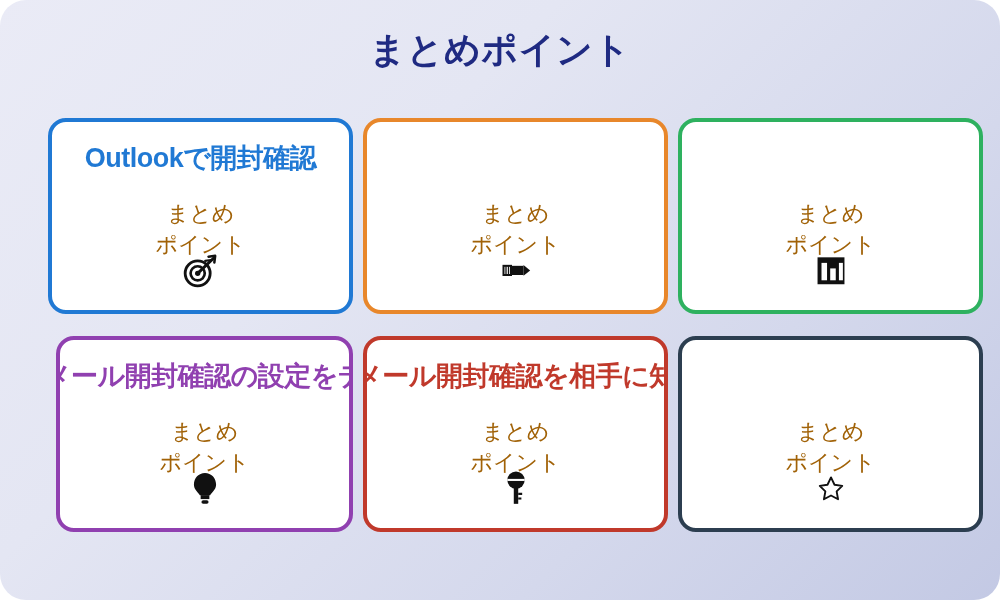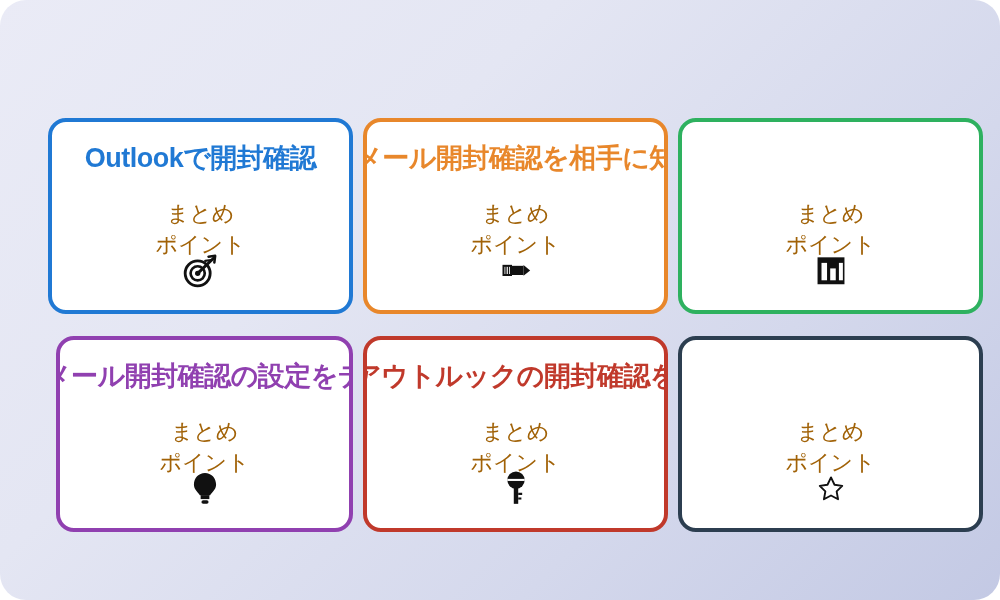--- a/index.html
+++ b/index.html
@@ -108,41 +108,41 @@
   .card.c5 { border-color: #c0392b; }
   .card.c5 .card-title { color: #c0392b; }
   .card.c6 { border-color: #2c3e50; }
   .card.c6 .card-title { color: #2c3e50; }
 </style>
 </head>
 <body>
 
 <div id="slide">
 
+  <div id="slide-title">まとめポイント</div>
 
   <div id="card-grid">
 
     <div class="card c1">
       <div class="card-title">Outlookで開封確認</div>
       <div class="card-sub">まとめ
 ポイント</div>
       <div class="card-icon">
         <svg viewBox="0 0 48 48" width="40" height="40" aria-hidden="true">
           <circle cx="20" cy="28" r="15" fill="none" stroke="#111" stroke-width="3.4"></circle>
           <circle cx="20" cy="28" r="8.5" fill="none" stroke="#111" stroke-width="3.2"></circle>
           <circle cx="20" cy="28" r="3.2" fill="#111"></circle>
           <path d="M20 28 L40 9" stroke="#111" stroke-width="3.6" stroke-linecap="round"></path>
           <path d="M33 8 L41 7 L40 15" fill="none" stroke="#111" stroke-width="3" stroke-linecap="round" stroke-linejoin="round"></path>
           <path d="M29 13 L36 12" stroke="#111" stroke-width="2.6" stroke-linecap="round"></path>
         </svg>
       </div>
     </div>
 
     <div class="card c2">
-      <div class="card-title">メール開封確認を相手に知</div>
       <div class="card-sub">まとめ
 ポイント</div>
       <div class="card-icon">
         <svg viewBox="0 0 48 48" width="40" height="40" aria-hidden="true">
           <rect x="9" y="19" width="9" height="11" fill="none" stroke="#111" stroke-width="2.4"></rect>
           <rect x="18" y="19" width="15" height="11" fill="#111"></rect>
           <path d="M33 18 L41 24.5 L33 31 Z" fill="#111"></path>
           <line x1="12" y1="19" x2="12" y2="30" stroke="#111" stroke-width="1.6"></line>
           <line x1="15" y1="19" x2="15" y2="30" stroke="#111" stroke-width="1.6"></line>
         </svg>
@@ -169,21 +169,21 @@
       <div class="card-icon">
         <svg viewBox="0 0 48 48" width="38" height="38" aria-hidden="true">
           <path d="M24 5 C32 5 38 11.5 38 19.5 C38 26 33 29 30.5 33 L17.5 33 C15 29 10 26 10 19.5 C10 11.5 16 5 24 5 Z" fill="#111"></path>
           <rect x="18.5" y="33" width="11" height="5" fill="#111"></rect>
           <rect x="19.5" y="39.5" width="9" height="4.5" rx="2.2" fill="#111"></rect>
         </svg>
       </div>
     </div>
 
     <div class="card c5">
-      <div class="card-title">アウトルックの開封確認を</div>
+      <div class="card-title">メール開封確認を相手に知</div>
       <div class="card-sub">まとめ
 ポイント</div>
       <div class="card-icon">
         <svg viewBox="0 0 48 48" width="38" height="38" aria-hidden="true">
           <circle cx="24" cy="14" r="11" fill="#111"></circle>
           <rect x="13" y="12.5" width="22" height="2.6" fill="#ffffff"></rect>
           <rect x="21.2" y="24" width="5.6" height="20" fill="#111"></rect>
           <rect x="26.8" y="30" width="5" height="2.8" fill="#111"></rect>
           <rect x="26.8" y="36" width="4" height="2.6" fill="#111"></rect>
         </svg>

